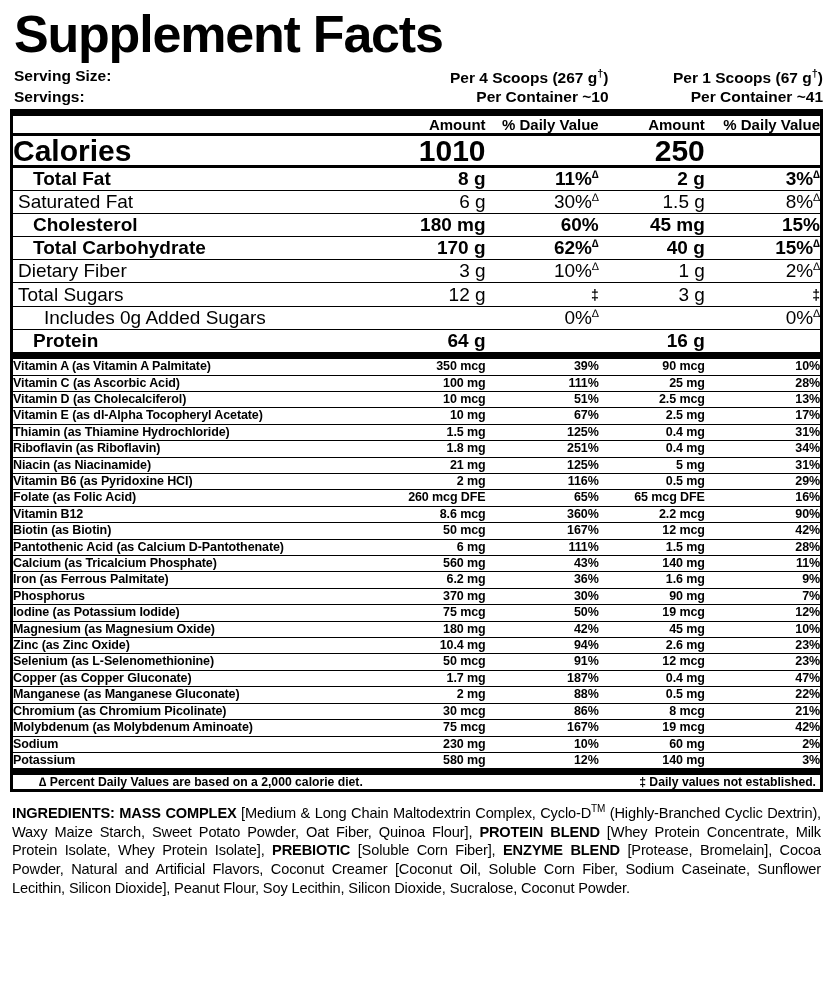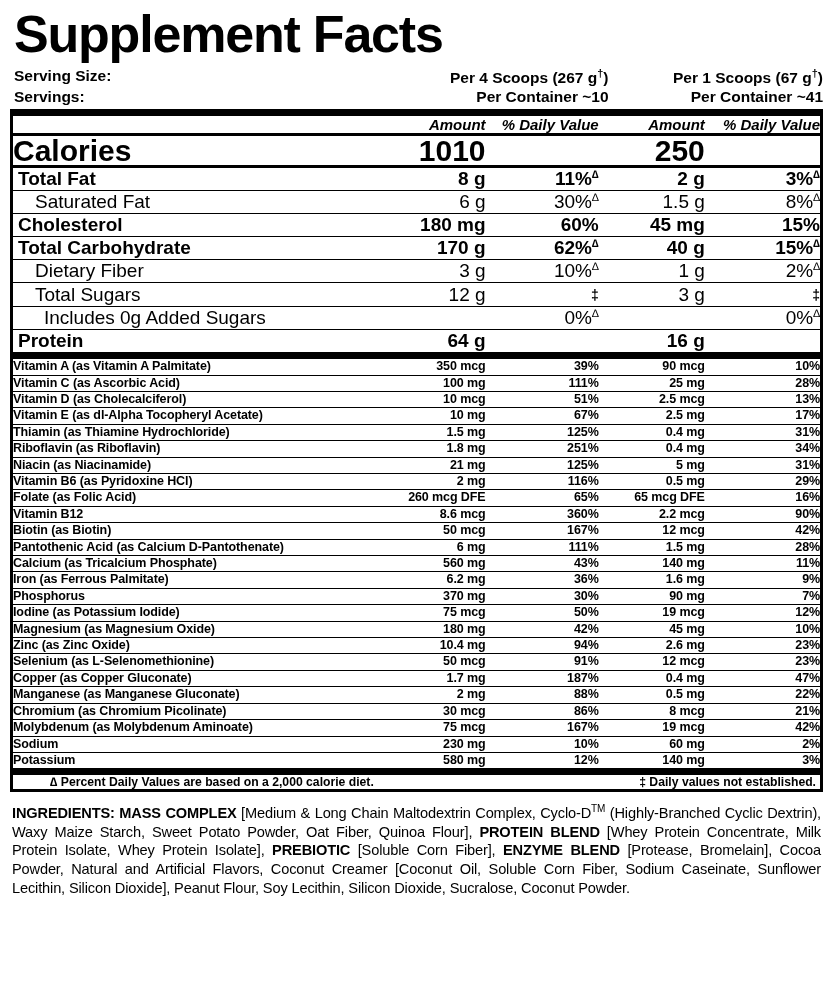--- a/index.html
+++ b/index.html
@@ -75,43 +75,43 @@
   .amt { text-align: right; padding-right: 10px; }
   .dv  { text-align: right; padding-right: 8px; }
 
   
   .gapleft { padding-left: 13px; }
 
   
   .r-thin  > td { border-top: 1.6px solid #000; }
   .r-med   > td { border-top: 3.2px solid #000; }
   .r-thick > td { border-top: 7px solid #000; }
-  .r-none  > td { border-top: 0; font-style: italic; }
+  .r-none  > td { border-top: 0; }
 
   
   .hdr td {
     font-size: 15px;
     font-weight: bold;
     padding-bottom: 2px;
     padding-top: 2px;
   }
 
   
   .macro td {
     font-size: 19px;
     font-weight: bold;
     padding-top: 1px;
     padding-bottom: 2px;
     line-height: 22px;
   }
   .macro.sub td {
     font-weight: normal;
   }
-  .macro .nm { padding-left: 5px; }
-  .macro.sub .nm  { padding-left: 22px; }
+  .macro .nm { padding-left: 20px; }
+  .macro.sub .nm  { padding-left: 5px; }
   .macro.sub2 .nm { padding-left: 31px; }
 
   .calories td {
     font-size: 30px;
     font-weight: bold;
     line-height: 29px;
     padding-top: 0px;
     padding-bottom: 1px;
   }
 
@@ -136,21 +136,21 @@
 
   
   .footnote td {
     font-size: 12.2px;
     font-weight: bold;
     padding: 2px 6px 2px 0;
   }
   .footnote-inner {
     display: flex;
     justify-content: space-between;
-    padding-left: 37px;
+    padding-left: 26px;
     padding-right: 4px;
   }
 
   
   .ingredients {
     margin: 8px 2px 0 2px;
     font-size: 14.6px;
     line-height: 18.6px;
     text-align: justify;
     letter-spacing: -0.15px;

